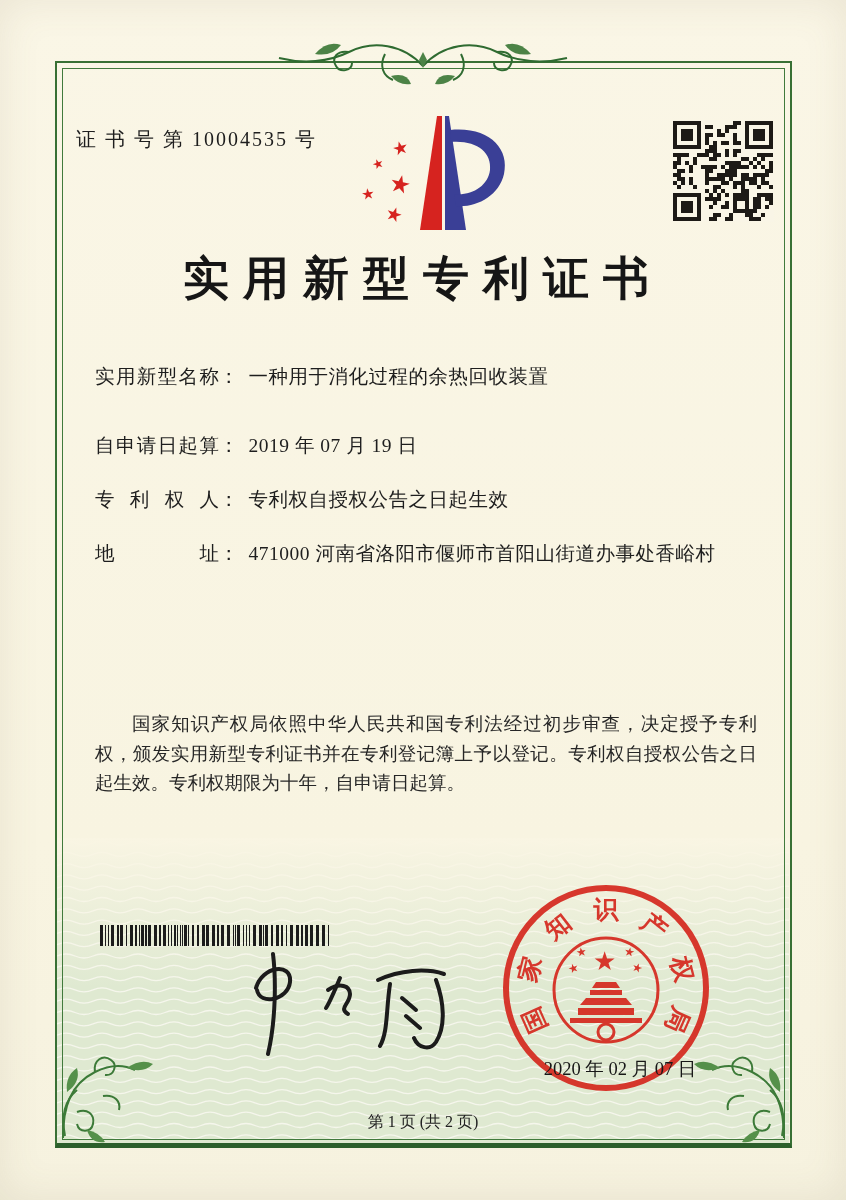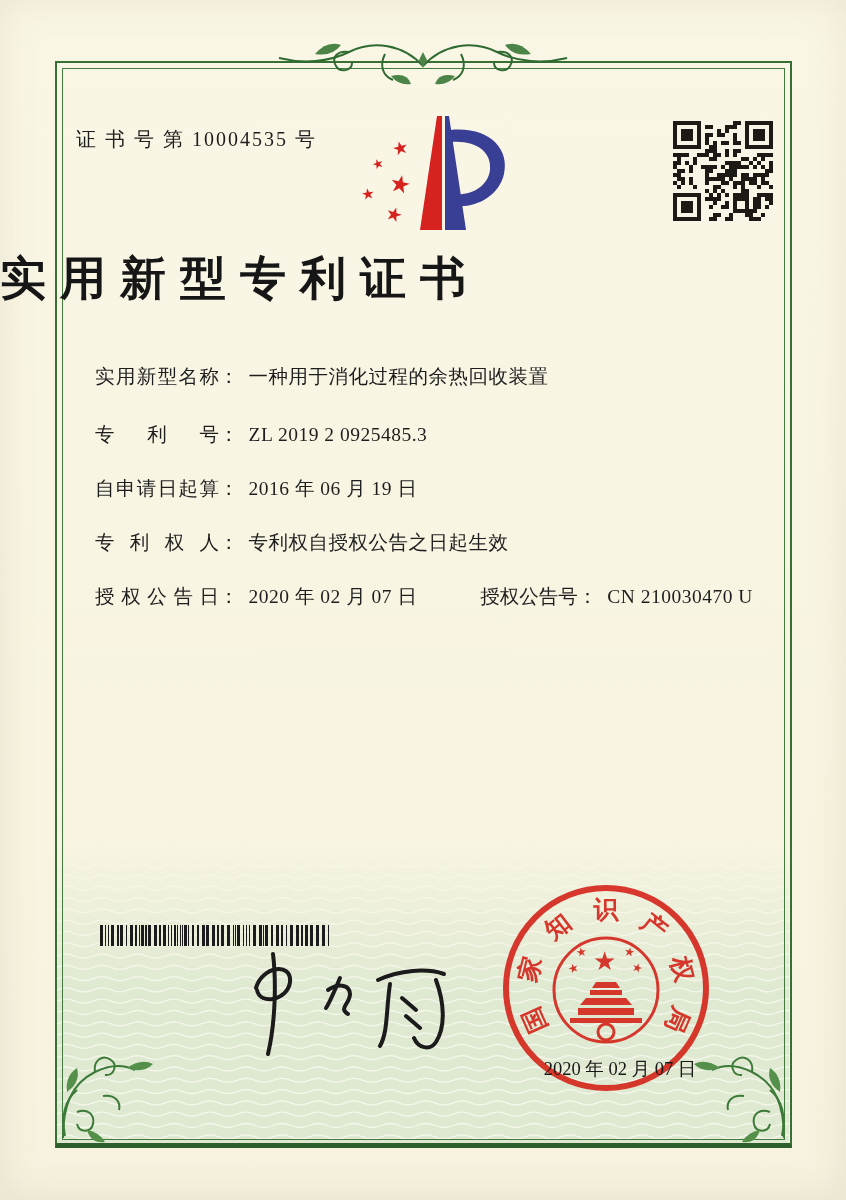--- a/index.html
+++ b/index.html
@@ -18,29 +18,29 @@
     border:1px solid #417a3c;z-index:2;}
   .waves{position:absolute;left:57px;top:838px;z-index:1;}
   .ornament-top{position:absolute;left:263px;top:30px;z-index:3;}
   .corner{position:absolute;z-index:3;}
   .corner.bl{left:57px;top:1046px;}
   .corner.br{right:56px;top:1046px;transform:scaleX(-1);}
   
   .cert-no{position:absolute;left:76px;top:126px;font-size:20px;letter-spacing:2px;z-index:4;}
   .logo{position:absolute;left:338px;top:108px;z-index:4;}
   .qr{position:absolute;left:672px;top:120px;z-index:4;}
-  .title{position:absolute;left:0;right:0;top:248px;text-align:left;
+  .title{position:absolute;left:0;right:0;top:248px;text-align:center;
     font-size:46px;font-weight:bold;letter-spacing:14px;color:#161616;z-index:4;}
   
   .fields{position:absolute;left:95px;top:363px;width:660px;z-index:4;font-size:19.5px;}
   .row{margin-bottom:27px;white-space:nowrap;}
   .row .lbl{display:inline-block;width:124px;text-align:justify;text-align-last:justify;vertical-align:top;}
   .row .colon{display:inline-block;margin-right:10px;}
   .row .val{letter-spacing:.5px;}
-  .row.name-row{margin-bottom:31px;}
+  .row.name-row{margin-bottom:42px;}
   .grant-pair{display:inline-block;}
   .grant-pair.right{margin-left:58px;}
   
   .paras{position:absolute;left:95px;top:710px;width:662px;z-index:4;
     font-size:18.5px;line-height:1.6;color:#262626;}
   .paras p{margin:0;text-indent:2em;text-align:justify;}
   
   .barcode{position:absolute;left:100px;top:925px;z-index:4;}
   .signoff{position:absolute;left:95px;top:988px;z-index:4;font-size:20px;}
   .signoff .line2{margin-top:18px;}
@@ -378,39 +378,32 @@
       </g>
   </svg>
 
   <div class="title">实用新型专利证书</div>
 
   <div class="fields">
     <div class="row name-row">
       <span class="lbl">实用新型名称</span><span class="colon">：</span><span class="val">一种用于消化过程的余热回收装置</span>
     </div>
     <div class="row">
-      <span class="lbl">专利号</span><span class="colon">：</span><span class="val">ZL 2019 2 0925485.3</span>
-    </div>
-    <div class="row">
-      <span class="lbl">自申请日起算</span><span class="colon">：</span><span class="val">2016 年 06 月 19 日</span>
+      <span class="lbl">自申请日起算</span><span class="colon">：</span><span class="val">2019 年 07 月 19 日</span>
     </div>
     <div class="row">
       <span class="lbl">专利权人</span><span class="colon">：</span><span class="val">专利权自授权公告之日起生效</span>
     </div>
     <div class="row">
-      <span class="grant-pair">
-        <span class="lbl">授权公告日</span><span class="colon">：</span><span class="val">2020 年 02 月 07 日</span>
-      </span>
-      <span class="grant-pair right">
-        <span>授权公告号</span><span class="colon">：</span><span class="val">CN 210030470 U</span>
-      </span>
+      <span class="lbl">地址</span><span class="colon">：</span><span class="val">471000 河南省洛阳市偃师市首阳山街道办事处香峪村</span>
     </div>
   </div>
 
   <div class="paras">
+    <p>国家知识产权局依照中华人民共和国专利法经过初步审查，决定授予专利权，颁发实用新型专利证书并在专利登记簿上予以登记。专利权自授权公告之日起生效。专利权期限为十年，自申请日起算。</p>
   </div>
 
   <svg class="barcode" width="234" height="22" id="barcode-svg">
     <g id="barcode-bars" fill="#1c1c1c">
         <rect x="0" y="0" width="3" height="21"></rect>
         <rect x="5" y="0" width="1" height="21"></rect>
         <rect x="8" y="0" width="1" height="21"></rect>
         <rect x="11" y="0" width="3" height="21"></rect>
         <rect x="17" y="0" width="2" height="21"></rect>
         <rect x="20" y="0" width="3" height="21"></rect>
@@ -505,14 +498,15 @@
     <g fill="#d5281e">
       <rect x="-36" y="30" width="72" height="5"></rect>
       <rect x="-28" y="20" width="56" height="7"></rect>
       <polygon points="-26,17 26,17 20,10 -20,10"></polygon>
       <rect x="-16" y="2" width="32" height="5"></rect>
       <polygon points="-14,0 14,0 10,-6 -10,-6"></polygon>
     </g>
   </svg>
   <div class="seal-date">2020 年 02 月 07 日</div>
 
+  <div class="page-footer">第 1 页 (共 2 页)</div>
 
 </div>
 
 </body></html>

